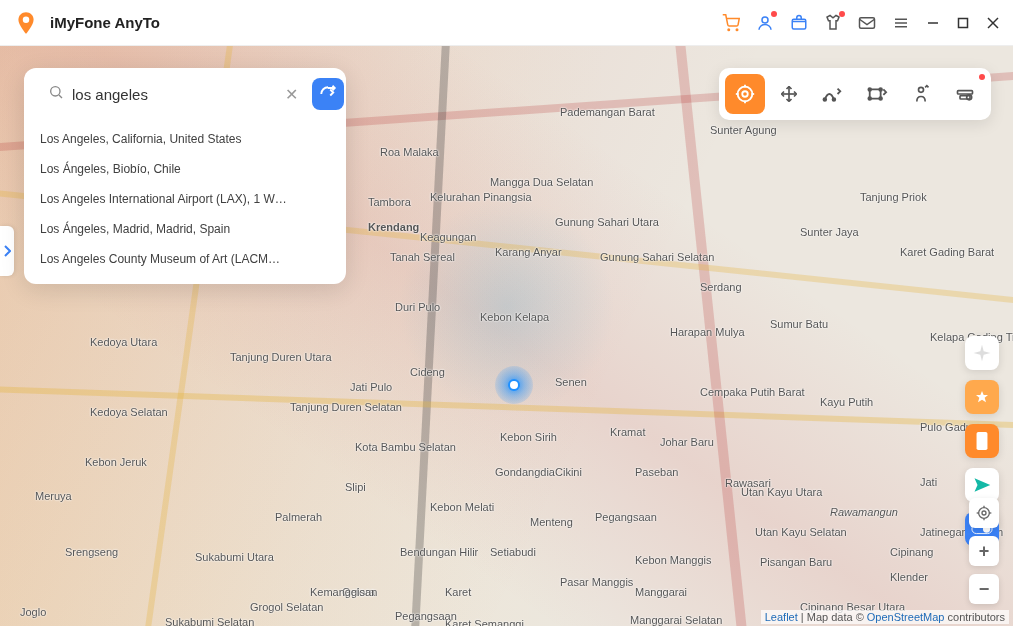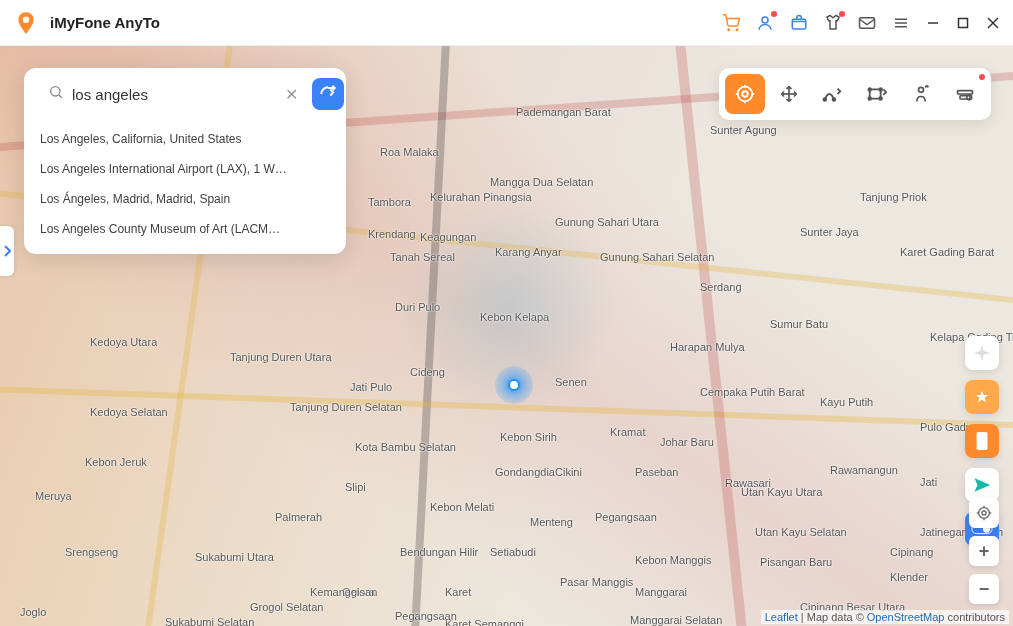--- a/index.html
+++ b/index.html
@@ -144,55 +144,55 @@
 <div class="viewport">
   <div class="map-bg">
     <div class="road r1"></div>
       <div class="road r2"></div>
       <div class="road r3"></div>
       <div class="road r4"></div>
       <div class="road r5"></div>
       <div class="road r6"></div>
   </div>
   <div id="map-labels">
-      <span class="map-label" style="left: 516px; top: 60px; text-align: center;">Pademangan Barat</span>
+      <span class="map-label" style="left: 560px; top: 60px; text-align: center;">Pademangan Barat</span>
       <span class="map-label" style="left: 710px; top: 78px;">Sunter Agung</span>
       <span class="map-label" style="left: 490px; top: 130px;">Mangga Dua Selatan</span>
       <span class="map-label" style="left: 380px; top: 100px;">Roa Malaka</span>
       <span class="map-label" style="left: 860px; top: 145px;">Tanjung Priok</span>
       <span class="map-label" style="left: 555px; top: 170px;">Gunung Sahari Utara</span>
       <span class="map-label" style="left: 800px; top: 180px;">Sunter Jaya</span>
       <span class="map-label" style="left: 900px; top: 200px;">Karet Gading Barat</span>
       <span class="map-label" style="left: 480px; top: 265px;">Kebon Kelapa</span>
       <span class="map-label" style="left: 395px; top: 255px;">Duri Pulo</span>
       <span class="map-label" style="left: 555px; top: 330px;">Senen</span>
       <span class="map-label" style="left: 90px; top: 290px;">Kedoya Utara</span>
       <span class="map-label" style="left: 230px; top: 305px;">Tanjung Duren Utara</span>
       <span class="map-label" style="left: 350px; top: 335px;">Jati Pulo</span>
       <span class="map-label" style="left: 410px; top: 320px;">Cideng</span>
-      <span class="map-label" style="left: 670px; top: 295px;">Harapan Mulya</span>
+      <span class="map-label" style="left: 670px; top: 280px;">Harapan Mulya</span>
       <span class="map-label" style="left: 770px; top: 272px;">Sumur Batu</span>
       <span class="map-label" style="left: 700px; top: 340px;">Cempaka Putih Barat</span>
       <span class="map-label" style="left: 820px; top: 350px;">Kayu Putih</span>
       <span class="map-label" style="left: 250px; top: 355px; margin-left: 40px;">Tanjung Duren Selatan</span>
       <span class="map-label" style="left: 355px; top: 395px;">Kota Bambu Selatan</span>
       <span class="map-label" style="left: 90px; top: 360px;">Kedoya Selatan</span>
       <span class="map-label" style="left: 500px; top: 385px;">Kebon Sirih</span>
       <span class="map-label" style="left: 610px; top: 380px;">Kramat</span>
       <span class="map-label" style="left: 660px; top: 390px;">Johar Baru</span>
       <span class="map-label" style="left: 725px; top: 395px; margin-top: 36px;">Rawasari</span>
       <span class="map-label" style="left: 920px; top: 375px;">Pulo Gadung</span>
       <span class="map-label" style="left: 345px; top: 435px;">Slipi</span>
       <span class="map-label" style="left: 495px; top: 420px;">Gondangdia</span>
       <span class="map-label" style="left: 555px; top: 420px;">Cikini</span>
       <span class="map-label" style="left: 635px; top: 420px;">Paseban</span>
       <span class="map-label" style="left: 430px; top: 455px;">Kebon Melati</span>
       <span class="map-label" style="left: 275px; top: 465px;">Palmerah</span>
       <span class="map-label" style="left: 725px; top: 440px; padding-left: 16px;">Utan Kayu Utara</span>
-      <span class="map-label" style="left: 830px; top: 418px;">Rawamangun</span>
+      <span class="map-label" style="left: 830px; top: 460px; font-style: italic;">Rawamangun</span>
       <span class="map-label" style="left: 920px; top: 430px;">Jati</span>
       <span class="map-label" style="left: 530px; top: 470px;">Menteng</span>
       <span class="map-label" style="left: 595px; top: 465px;">Pegangsaan</span>
       <span class="map-label" style="left: 730px; top: 480px; padding-left: 25px;">Utan Kayu Selatan</span>
       <span class="map-label" style="left: 920px; top: 480px;">Jatinegara Kaum</span>
       <span class="map-label" style="left: 65px; top: 500px;">Srengseng</span>
       <span class="map-label" style="left: 195px; top: 505px;">Sukabumi Utara</span>
       <span class="map-label" style="left: 400px; top: 500px;">Bendungan Hilir</span>
       <span class="map-label" style="left: 490px; top: 500px;">Setiabudi</span>
       <span class="map-label" style="left: 635px; top: 508px;">Kebon Manggis</span>
@@ -211,21 +211,21 @@
       <span class="map-label" style="left: 600px; top: 205px;">Gunung Sahari Selatan</span>
       <span class="map-label" style="left: 700px; top: 235px;">Serdang</span>
       <span class="map-label" style="left: 930px; top: 285px;">Kelapa Gading Timur</span>
       <span class="map-label" style="left: 420px; top: 185px;">Keagungan</span>
       <span class="map-label" style="left: 310px; top: 540px;">Kemanggisan</span>
       <span class="map-label" style="left: 430px; top: 145px;">Kelurahan Pinangsia</span>
       <span class="map-label" style="left: 20px; top: 560px;">Joglo</span>
       <span class="map-label" style="left: 85px; top: 410px;">Kebon Jeruk</span>
       <span class="map-label" style="left: 35px; top: 444px;">Meruya</span>
       <span class="map-label" style="left: 368px; top: 150px;">Tambora</span>
-      <span class="map-label" style="left: 368px; top: 182px;">Krendang</span>
+      <span class="map-label" style="left: 368px; top: 175px; font-weight: bold;">Krendang</span>
       <span class="map-label" style="left: 395px; top: 564px;">Pegangsaan</span>
       <span class="map-label" style="left: 890px; top: 525px;">Klender</span>
       <span class="map-label" style="left: 630px; top: 568px;">Manggarai Selatan</span>
     </div>
   <div class="current-loc"></div>
 
   <div class="drawer-tab">
     <svg width="8" height="12" viewBox="0 0 8 12">
         <path d="M2 1l5 5-5 5" fill="none" stroke="currentColor" stroke-width="2"></path>
       </svg>
@@ -243,20 +243,21 @@
         <svg width="18" height="18" viewBox="0 0 24 24" fill="none" stroke="#fff" stroke-width="2.5">
             <path d="M3 12a9 9 0 0 1 9-9M18 7l3-3-3-3M21 4H12"></path>
             <path d="M21 12a9 9 0 1 1-9-9" opacity="0"></path>
             <path d="M17 8l4-4-4-4" opacity="0"></path>
             <path d="M16 4l4 4-4 4" transform="translate(-1 2)"></path>
           </svg>
       </div>
     </div>
     <div class="suggestions" id="suggestions">
         <div class="sug-item">Los Angeles, California, United States</div>
+        <div class="sug-item">Los Ángeles, Biobío, Chile</div>
         <div class="sug-item">Los Angeles International Airport (LAX), 1 W…</div>
         <div class="sug-item">Los Ángeles, Madrid, Madrid, Spain</div>
         <div class="sug-item">Los Angeles County Museum of Art (LACM…</div>
       </div>
   </div>
 
   <div class="mode-bar">
     <div class="mode-btn active">
         <svg width="22" height="22" viewBox="0 0 24 24" fill="none" stroke="currentColor" stroke-width="2">
           <circle cx="12" cy="12" r="3"></circle>

